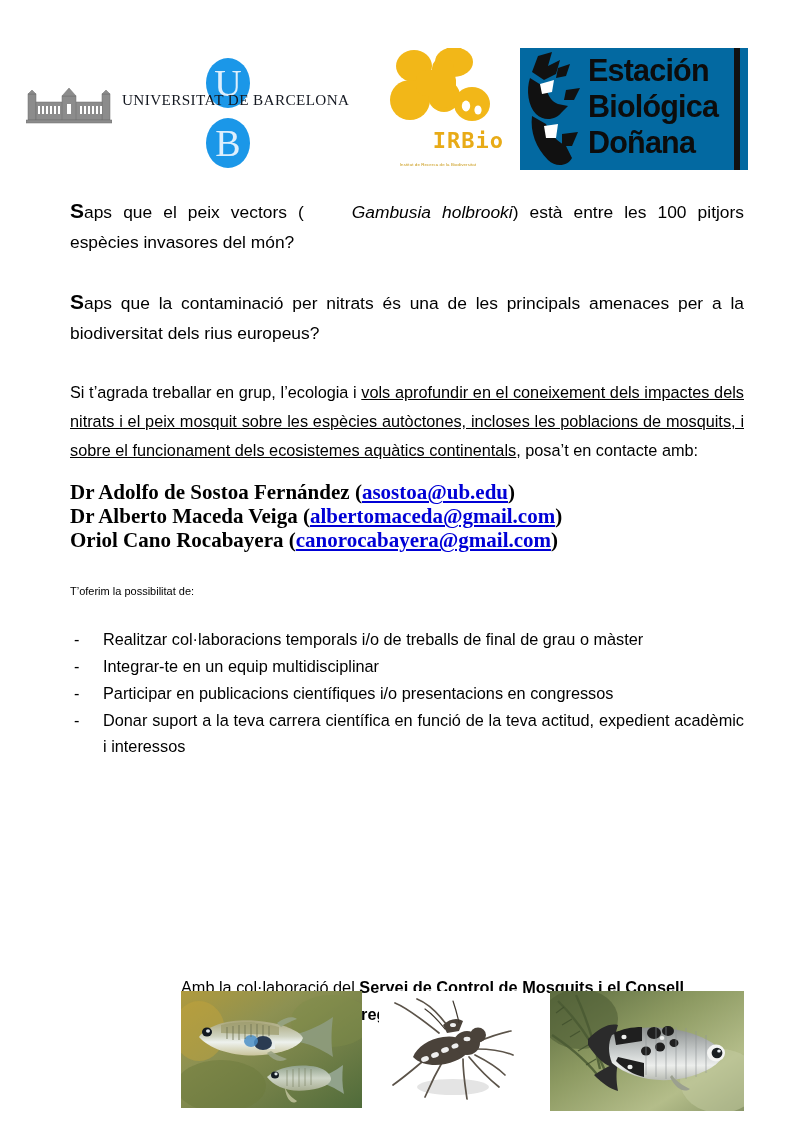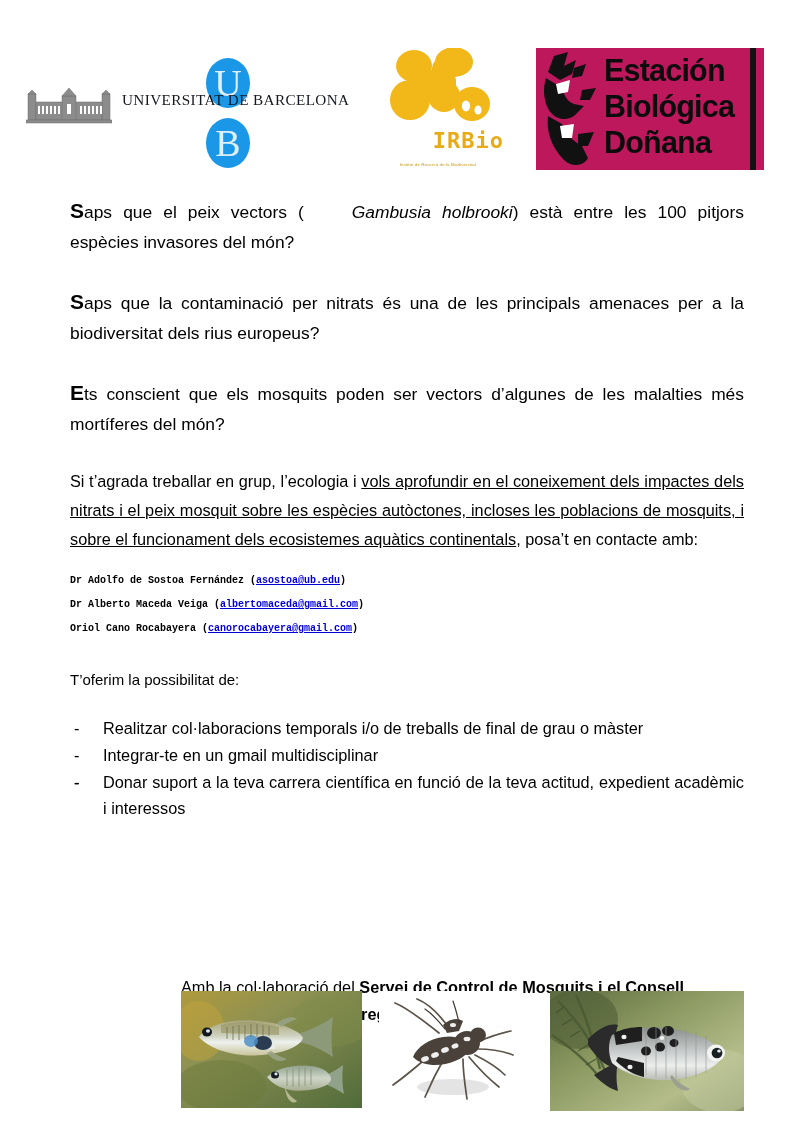--- a/index.html
+++ b/index.html
@@ -85,23 +85,23 @@
     font-family: "Liberation Sans", sans-serif;
     font-size: 4.4px;
     letter-spacing: 0.1px;
     color: #c8960f;
     white-space: nowrap;
   }
 
   
   .ebd-logo {
     position: absolute;
-    left: 536px; top: 26px;
+    left: 520px; top: 26px;
     width: 228px; height: 122px;
-    background: #be185d;
+    background: #0369a1;
   }
   .ebd-lynx { position: absolute; left: 2px; top: 2px; width: 76px; height: 118px; }
   .ebd-text {
     position: absolute;
     left: 68px; top: 4px;
     width: 152px;
     font-family: "Liberation Sans", sans-serif;
     font-weight: bold;
     font-size: 30.5px;
     line-height: 36px;
@@ -140,34 +140,34 @@
   .lead {
     font-family: "Liberation Sans", sans-serif;
     font-size: 16.3px;
     line-height: 29px;
     text-align: justify;
     margin: 0 0 15px 0;
   }
   .lead .u { text-decoration: underline; }
 
   .contacts {
-    font-family: Liberation Mono, monospace;
-    font-size: 10px;
+    font-family: Liberation Serif, serif;
+    font-size: 21px;
     font-weight: bold;
     line-height: 24px;
     margin: 0 0 26px 0;
   }
   .contacts a, .contacts .mail {
     color: #0000d6;
     text-decoration: underline;
   }
 
   .offer-lead {
     font-family: "Liberation Sans", sans-serif;
-    font-size: 15px;
+    font-size: 11px;
     line-height: 26px;
     margin: 0 0 22px 0;
   }
   .offer-list { margin: 0; padding: 0; list-style: none; }
   .offer-list li {
     position: relative;
     font-family: "Liberation Sans", sans-serif;
     font-size: 16.3px;
     line-height: 26px;
     padding-left: 33px;
@@ -289,36 +289,35 @@
     <div class="ebd-bar"></div>
   </div>
 </div>
 
 <div class="doc">
 
   <p class="q-para"><span class="cap">S</span><span>aps que el peix vectors (</span><em>Gambusia holbrooki</em><span>) està entre les 100 pitjors espècies invasores del món?</span></p>
 
   <p class="q-para"><span class="cap">S</span><span>aps que la contaminació per nitrats és una de les principals amenaces per a la biodiversitat dels rius europeus?</span></p>
 
-  <p class="q-para last"><span class="cap">E</span><span>ts conscient que els mosquits poden ser vectors d’algunes de les malalties més mortíferes del món?</span></p>
 
   <p class="lead"><span>Si t’agrada treballar en grup, l’ecologia i </span><span class="u">vols aprofundir en el coneixement dels impactes dels nitrats i el peix mosquit sobre les espècies autòctones, incloses les poblacions de mosquits, i sobre el funcionament dels ecosistemes aquàtics continentals</span><span>,  posa’t en contacte amb:</span></p>
 
   <div class="contacts">
     <div><span>Dr Adolfo de Sostoa Fernández</span><span> (</span><span class="mail">asostoa@ub.edu</span><span>)</span></div>
     <div><span>Dr Alberto Maceda Veiga</span><span> (</span><span class="mail">albertomaceda@gmail.com</span><span>)</span></div>
     <div><span>Oriol Cano Rocabayera</span><span> (</span><span class="mail">canorocabayera@gmail.com</span><span>)</span></div>
   </div>
 
   <p class="offer-lead">T’oferim  la possibilitat de:</p>
 
   <ul class="offer-list">
     <li><span class="dash">-</span><span>Realitzar col·laboracions temporals i/o de treballs de final de grau o màster</span></li>
-    <li><span class="dash">-</span><span>Integrar-te en un gmail multidisciplinar</span></li>
-    <li><span class="dash">-</span></li>
+    <li><span class="dash">-</span><span>Integrar-te en un equip multidisciplinar</span></li>
+    <li><span class="dash">-</span><span>Participar en publicacions científiques i/o presentacions en congressos</span></li>
     <li><span class="dash">-</span><span>Donar suport a la teva carrera científica en funció de la teva actitud, expedient acadèmic i interessos</span></li>
   </ul>
 </div>
 
 <div class="collab"><span>Amb la col·laboració del </span><b>Servei de Control de Mosquits  i el Consell Comarcal del Baix Llobregat</b></div>
 
 <div class="photos">
 
   <div class="photo p1">
     <svg viewBox="0 0 181 117" width="181" height="117" aria-hidden="true">

